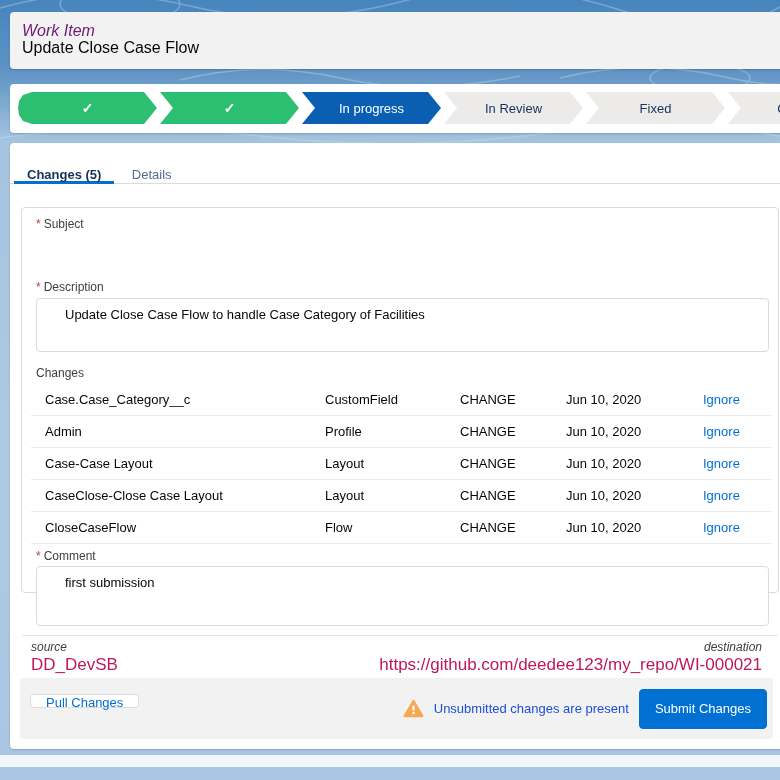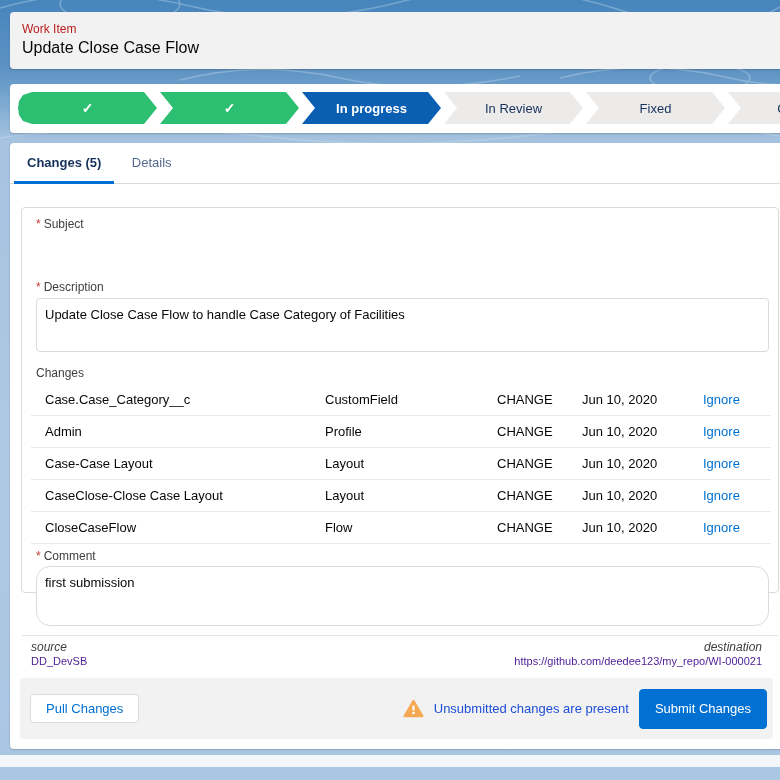--- a/index.html
+++ b/index.html
@@ -8,86 +8,86 @@
   #screen {
     position:relative; width:780px; height:780px; overflow:hidden;
     background: linear-gradient(180deg,#4785bd 0%,#5e93c4 9%,#7ba9d0 13%,#a5c3df 18%,#aec9e4 60%,#a9c6e2 100%);
   }
   .bg-swirls { position:absolute; left:0; top:0; pointer-events:none; }
 
   .card { position:absolute; border-radius:4px; box-shadow:0 1px 2px rgba(0,0,0,0.18); }
 
   
   #header-card { left:10px; top:12px; width:784px; height:57px; background:#f3f2f2; }
-  .record-type { position:absolute; left:12px; top:10px; font-size:12px; color:#b91c1c; }
+  .record-type { position:absolute; left:12px; top:10px; font-size:16px; color:#701a75;font-style:italic; }
   .page-title  { position:absolute; left:12px; top:27px; font-size:16px; font-weight:normal; color:#080707; }
 
   
   #path-card { left:10px; top:84px; width:784px; height:49px; background:#ffffff; }
   .path { position:absolute; left:8px; top:8px; height:32px; display:flex; }
   .stage {
     flex:none; width:139px; height:32px; margin-right:3px;
     display:flex; align-items:center; justify-content:center;
     font-size:13px;
     clip-path: polygon(0 0, calc(100% - 13px) 0, 100% 50%, calc(100% - 13px) 100%, 0 100%, 13px 50%);
   }
   .stage.first {
     clip-path: polygon(14px 0, calc(100% - 13px) 0, 100% 50%, calc(100% - 13px) 100%,
                        14px 100%, 5px 91%, 1px 72%, 0 50%, 1px 28%, 5px 9%);
   }
   .stage.complete   { background:#2cbf71; color:#ffffff; }
-  .stage.current    { background:#0b5fb2; color:#ffffff; font-weight:bold; }
+  .stage.current    { background:#0b5fb2; color:#ffffff; font-weight:normal; }
   .stage.incomplete { background:#ecebea; color:#16325c; }
   .stage .check { font-size:14px; font-weight:bold; color:#fff; }
 
   
   #main-card { left:10px; top:143px; width:784px; height:606px; background:#ffffff; }
 
   .tab-row { position:absolute; left:0; top:0; width:100%; height:41px; border-bottom:1px solid #dddbda; }
-  .tab { position:relative; display:inline-block; height:41px; line-height:39px; padding:0 13px;
+  .tab { position:relative; display:inline-block; height:41px; line-height:39px; padding:12px 13px;
          font-size:13px; color:#54698d; cursor:pointer; }
   .tab.active { color:#16325c; font-weight:bold; border-bottom:3px solid #0070d2; margin-left:4px; }
 
   
   #form-box { position:absolute; left:11px; top:64px; width:758px; height:386px;
               border:1px solid #dddbda; border-radius:4px; background:#fff; }
   .field-label { position:absolute; font-size:12px; color:#3e3e3c; }
   .req { color:#c23934; margin-right:3px; }
   .text-input {
     position:absolute; left:14px; width:733px; height:30px;
     border:1px solid #dddbda; border-radius:4px; padding:0 12px;
     font-family:"Liberation Sans", sans-serif; font-size:13px; color:#080707; background:#fff;
   }
   .text-area {
     position:absolute; left:14px; width:733px;
-    border:1px solid #dddbda; border-radius:4px; padding:8px 8px;
+    border:1px solid #dddbda; border-radius:4px; padding:8px 28px;
     font-family:"Liberation Sans", sans-serif; font-size:13px; color:#080707; background:#fff; resize:none;
   }
 
   
   .changes-table { position:absolute; left:9px; top:176px; width:740px; }
   .trow { position:relative; height:32px; border-bottom:1px solid #e9e9e9; font-size:13px; color:#080707; }
   .trow .c-name   { position:absolute; left:14px;  top:8px; }
   .trow .c-type   { position:absolute; left:294px; top:8px; }
-  .trow .c-action { position:absolute; left:429px; top:8px;margin-left:37px; }
-  .trow .c-date   { position:absolute; left:535px; top:8px;margin-left:16px; }
+  .trow .c-action { position:absolute; left:429px; top:8px; }
+  .trow .c-date   { position:absolute; left:535px; top:8px; }
   .trow .c-ignore { position:absolute; left:672px; top:8px; color:#0070d2; cursor:pointer; }
 
   
   .src-divider { position:absolute; left:0; right:0; top:427px; height:1px; background:#e5e5e5; }
   .meta-label { position:absolute; top:432px; font-size:12px; font-style:italic; color:#3e3e3c; }
-  .meta-link  { position:absolute; top:447px; font-size:11px; color:#4c1d95; cursor:pointer; }
+  .meta-link  { position:absolute; top:447px; font-size:17px; color:#be185d; cursor:pointer; }
   .left-meta  { left:9px; }
   .right-meta { right:16px; text-align:right; }
 
   
   #card-footer { position:absolute; left:10px; top:535px; width:753px; height:61px;
                  background:#f3f2f2; border-radius:3px; }
   .btn { font-family:"Liberation Sans", sans-serif; font-size:13px; border-radius:4px; cursor:pointer; }
-  #pull-btn { position:absolute; left:10px; top:16px; height:29px; padding:0 15px;
+  #pull-btn { position:absolute; left:10px; top:16px; height:14px; padding:0 15px;
               background:#ffffff; border:1px solid #dddbda; color:#0070d2; }
   .footer-right { position:absolute; right:6px; top:0; height:100%; display:flex; align-items:center; gap:10px; }
   .warning-text { font-size:13px; color:#1d4ed8; }
   #submit-btn { height:40px; padding:0 15px; background:#0070d2; border:1px solid #0070d2; color:#ffffff; }
 
   
   .bottom-strip { position:absolute; left:0; top:755px; width:780px; height:12px; background:#f4f7fa; }
 </style>
 </head>
 <body>
@@ -187,21 +187,21 @@
           <span class="c-type">Flow</span>
           <span class="c-action">CHANGE</span>
           <span class="c-date">Jun 10, 2020</span>
           <span class="c-ignore">Ignore</span>
         </div>
       </div>
 
       <div class="field-label" style="left:14px; top:341px;text-align:center;">
         <span class="req">*</span><span>Comment</span>
       </div>
-      <textarea class="text-area" style="top: 358px; height: 60px; border-radius: 14px;">first submission</textarea>
+      <textarea class="text-area" style="top: 358px; height: 60px;">first submission</textarea>
 
       <div class="src-divider"></div>
       <div class="meta-label left-meta">source</div>
       <div class="meta-link  left-meta">DD_DevSB</div>
       <div class="meta-label right-meta">destination</div>
       <div class="meta-link  right-meta">https://github.com/deedee123/my_repo/WI-000021</div>
     </div>
 
     <div id="card-footer">
       <button class="btn" id="pull-btn">Pull Changes</button>

